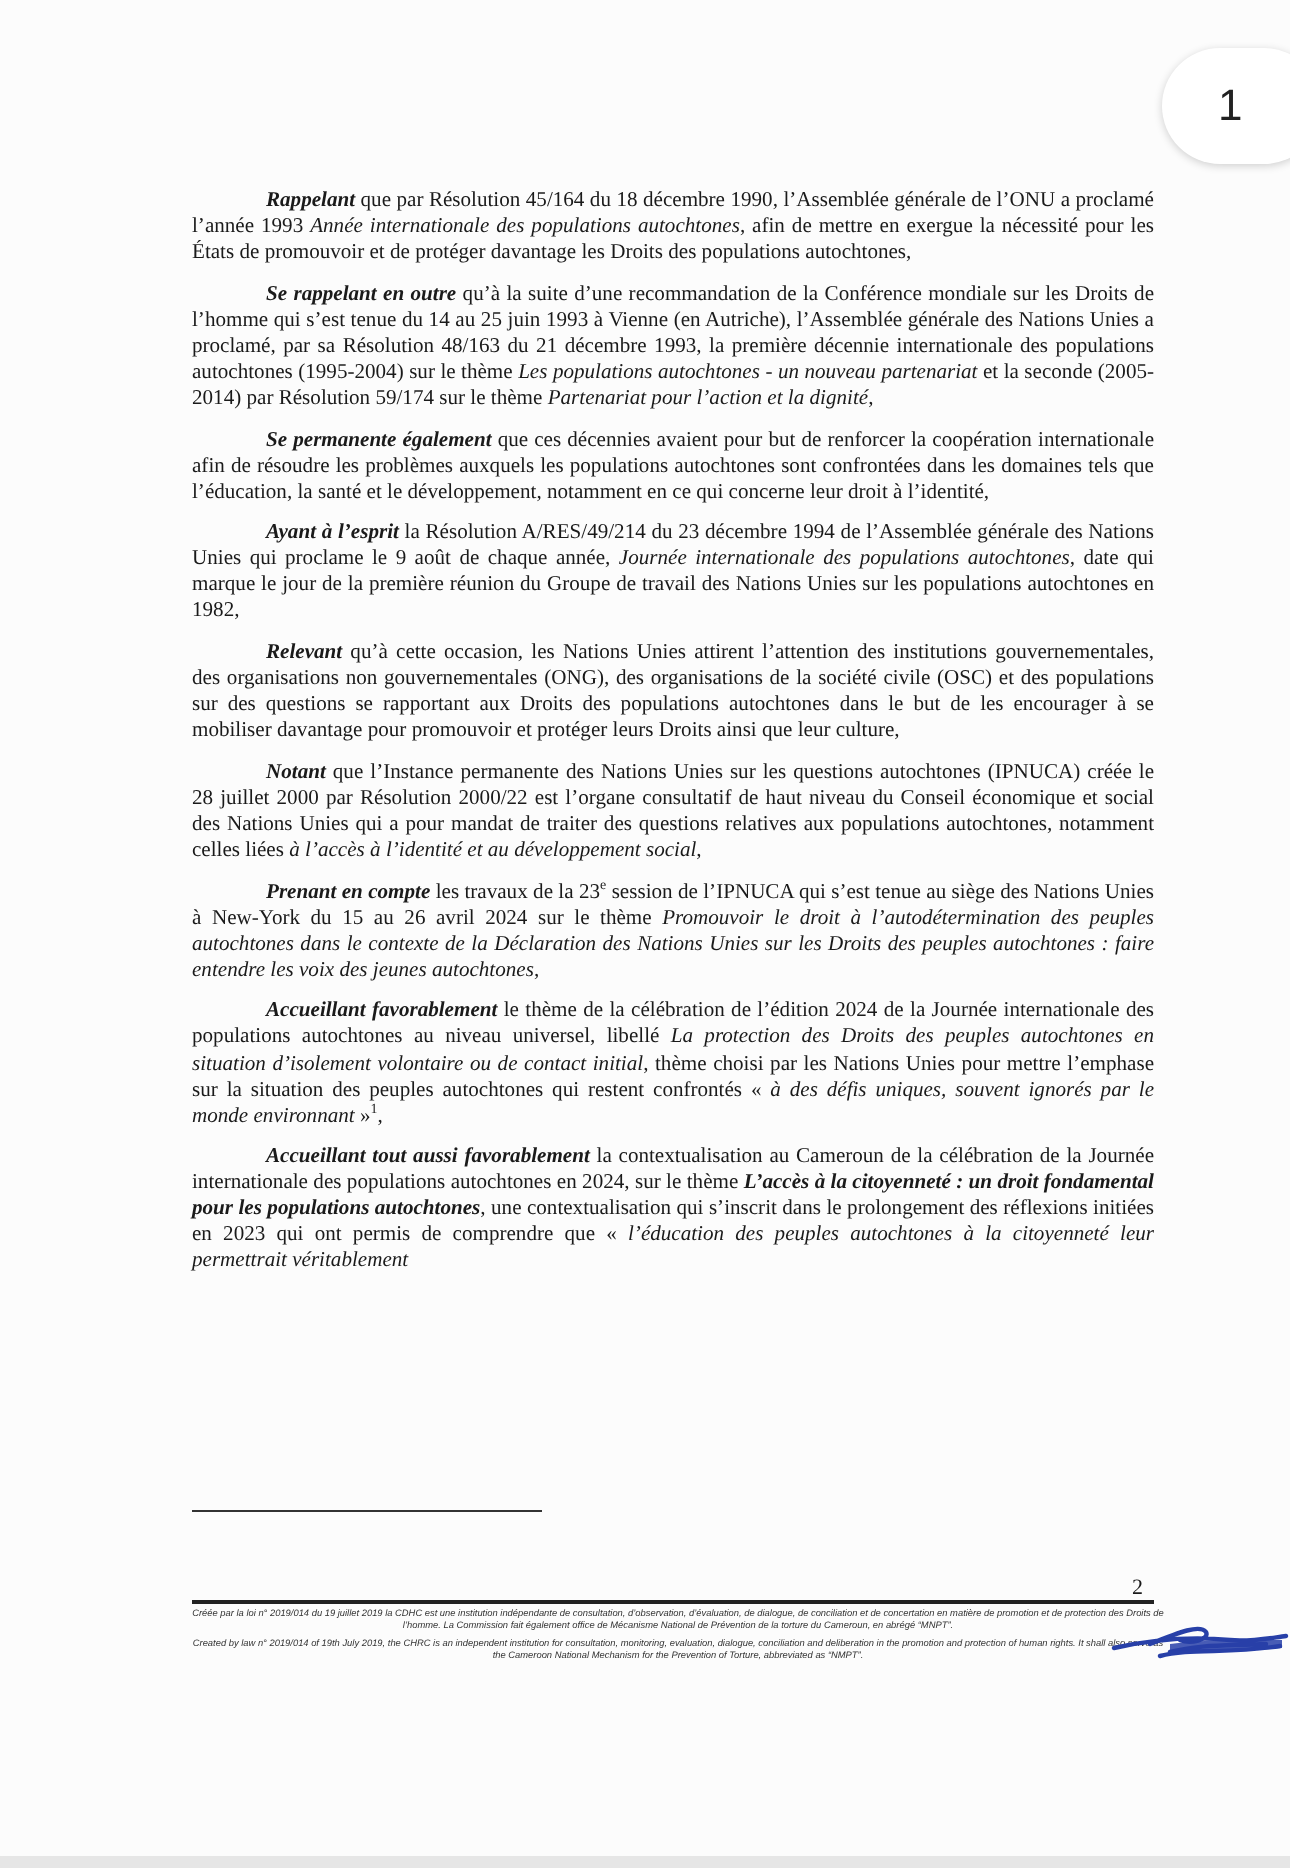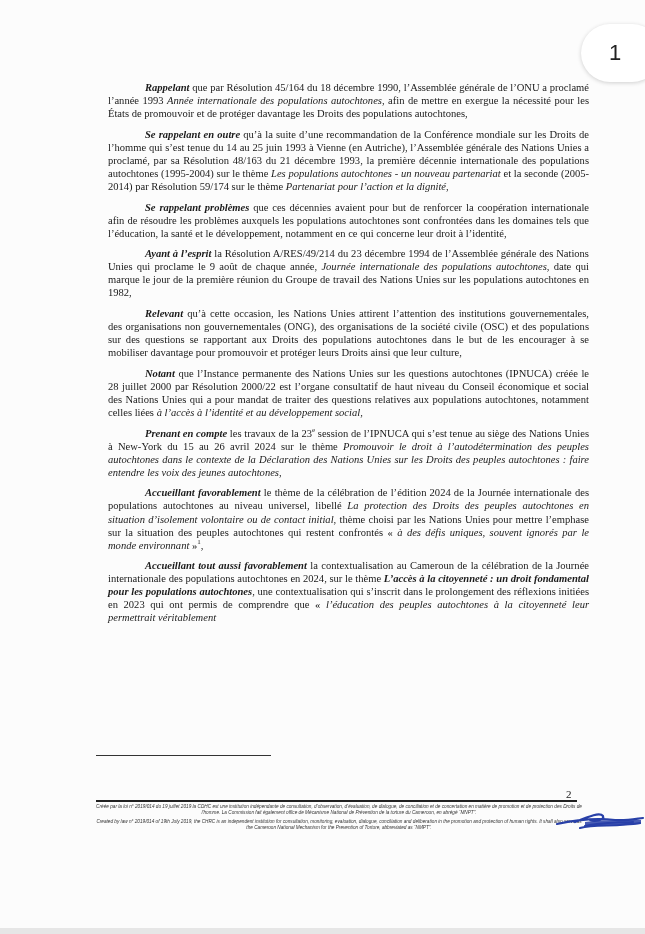--- a/index.html
+++ b/index.html
@@ -1,21 +1,21 @@
 <!DOCTYPE html>
 <html><head>
 <meta charset="utf-8">
 <style>
   html, body { margin:0; padding:0; }
   body { width:645px; height:934px; background:#fbfbfb; position:relative; overflow:hidden; font-family:"Liberation Serif", "DejaVu Serif", serif; color:#1a1a1a; }
   .page { position:absolute; left:0; top:0; width:645px; height:928px; background:#fcfcfc; }
   .bottom-strip { position:absolute; left:0; top:928px; width:645px; height:6px; background:#e6e6e6; }
   .page-badge { position:absolute; left:581px; top:24px; width:80px; height:58px; background:#fff; border-radius:29px; box-shadow:0 1px 4px rgba(0,0,0,0.18); font-family:"Liberation Sans", "DejaVu Sans", sans-serif; font-size:22px; color:#222; display:flex; align-items:center; }
   .page-badge span { margin-left:28px; }
-  .body-text { position:absolute; left:96px; top:81px; width:481px; font-size:10.55px; line-height:13.05px; text-align:justify;margin-left:12px; }
+  .body-text { position:absolute; left:96px; top:94px; width:481px; font-size:10.55px; line-height:13.05px; text-align:justify; }
   .para { margin:0 0 7.6px 0; text-indent:37px; }
   .para i { font-style:italic; }
   .para .bi { font-weight:bold; font-style:italic; }
   sup { font-size:7px; line-height:0; vertical-align:super; }
   .fn-rule { position:absolute; left:96px; top:755px; width:175px; height:1px; background:#333; }
   .footnote { position:absolute; left:96px; top:764px; width:481px; font-size:9.3px; line-height:12.5px; text-align:justify; text-indent:37px; }
   .footnote a { color:#2a4f9a; text-decoration:underline; }
   .page-num { position:absolute; left:566px; top:788px; font-size:11px; }
   .footer-rule { position:absolute; left:96px; top:800px; width:481px; height:2px; background:#222; }
   .footer { position:absolute; left:96px; top:804px; width:486px; font-family:"Liberation Sans", "DejaVu Sans", sans-serif; font-style:italic; font-size:4.7px; line-height:6.4px; color:#333; text-align:center; }
@@ -27,21 +27,21 @@
 
 <div class="page">
 
   <div class="page-badge">
     <span>1</span>
   </div>
 
   <div class="body-text" id="body-text">
       <p class="para"><span class="bi">Rappelant</span><span> que par Résolution 45/164 du 18 décembre 1990, l’Assemblée générale de l’ONU a proclamé l’année 1993 </span><i>Année internationale des populations autochtones</i><span>, afin de mettre en exergue la nécessité pour les États de promouvoir et de protéger davantage les Droits des populations autochtones,</span></p>
       <p class="para"><span class="bi">Se rappelant en outre</span><span> qu’à la suite d’une recommandation de la Conférence mondiale sur les Droits de l’homme qui s’est tenue du 14 au 25 juin 1993 à Vienne (en Autriche), l’Assemblée générale des Nations Unies a proclamé, par sa Résolution 48/163 du 21 décembre 1993, la première décennie internationale des populations autochtones (1995-2004) sur le thème </span><i>Les populations autochtones - un nouveau partenariat</i><span> et la seconde (2005-2014) par Résolution 59/174 sur le thème </span><i>Partenariat pour l’action et la dignité</i><span>,</span></p>
-      <p class="para"><span class="bi">Se rappelant problèmes</span><span> que ces décennies avaient pour but de renforcer la coopération internationale afin de résoudre les problèmes auxquels les populations autochtones sont confrontées dans les domaines tels que l’éducation, la santé et le développement, notamment en ce qui concerne leur droit à l’identité,</span></p>
+      <p class="para"><span class="bi">Se permanente également</span><span> que ces décennies avaient pour but de renforcer la coopération internationale afin de résoudre les problèmes auxquels les populations autochtones sont confrontées dans les domaines tels que l’éducation, la santé et le développement, notamment en ce qui concerne leur droit à l’identité,</span></p>
       <p class="para"><span class="bi">Ayant à l’esprit</span><span> la Résolution A/RES/49/214 du 23 décembre 1994 de l’Assemblée générale des Nations Unies qui proclame le 9 août de chaque année, </span><i>Journée internationale des populations autochtones</i><span>, date qui marque le jour de la première réunion du Groupe de travail des Nations Unies sur les populations autochtones en 1982,</span></p>
       <p class="para"><span class="bi">Relevant</span><span> qu’à cette occasion, les Nations Unies attirent l’attention des institutions gouvernementales, des organisations non gouvernementales (ONG), des organisations de la société civile (OSC) et des populations sur des questions se rapportant aux Droits des populations autochtones dans le but de les encourager à se mobiliser davantage pour promouvoir et protéger leurs Droits ainsi que leur culture,</span></p>
       <p class="para"><span class="bi">Notant</span><span> que l’Instance permanente des Nations Unies sur les questions autochtones (IPNUCA) créée le 28 juillet 2000 par Résolution 2000/22 est l’organe consultatif de haut niveau du Conseil économique et social des Nations Unies qui a pour mandat de traiter des questions relatives aux populations autochtones, notamment celles liées </span><i>à l’accès à l’identité et au développement social</i><span>,</span></p>
       <p class="para"><span class="bi">Prenant en compte</span><span> les travaux de la 23</span><sup>e</sup><span> session de l’IPNUCA qui s’est tenue au siège des Nations Unies à New-York du 15 au 26 avril 2024 sur le thème </span><i>Promouvoir le droit à l’autodétermination des peuples autochtones dans le contexte de la Déclaration des Nations Unies sur les Droits des peuples autochtones : faire entendre les voix des jeunes autochtones</i><span>,</span></p>
       <p class="para"><span class="bi">Accueillant favorablement</span><span> le thème de la célébration de l’édition 2024 de la Journée internationale des populations autochtones au niveau universel, libellé </span><i>La protection des Droits des peuples autochtones en situation d’isolement volontaire ou de contact initial</i><span>, thème choisi par les Nations Unies pour mettre l’emphase sur la situation des peuples autochtones qui restent confrontés « </span><i>à des défis uniques, souvent ignorés par le monde environnant</i><span> »</span><sup>1</sup><span>,</span></p>
       <p class="para"><span class="bi">Accueillant tout aussi favorablement</span><span> la contextualisation au Cameroun de la célébration de la Journée internationale des populations autochtones en 2024, sur le thème </span><span class="bi">L’accès à la citoyenneté : un droit fondamental pour les populations autochtones</span><span>, une contextualisation qui s’inscrit dans le prolongement des réflexions initiées en 2023 qui ont permis de comprendre que « </span><i>l’éducation des peuples autochtones à la citoyenneté leur permettrait véritablement</i></p>
     </div>
 
   <div class="fn-rule"></div>
 

